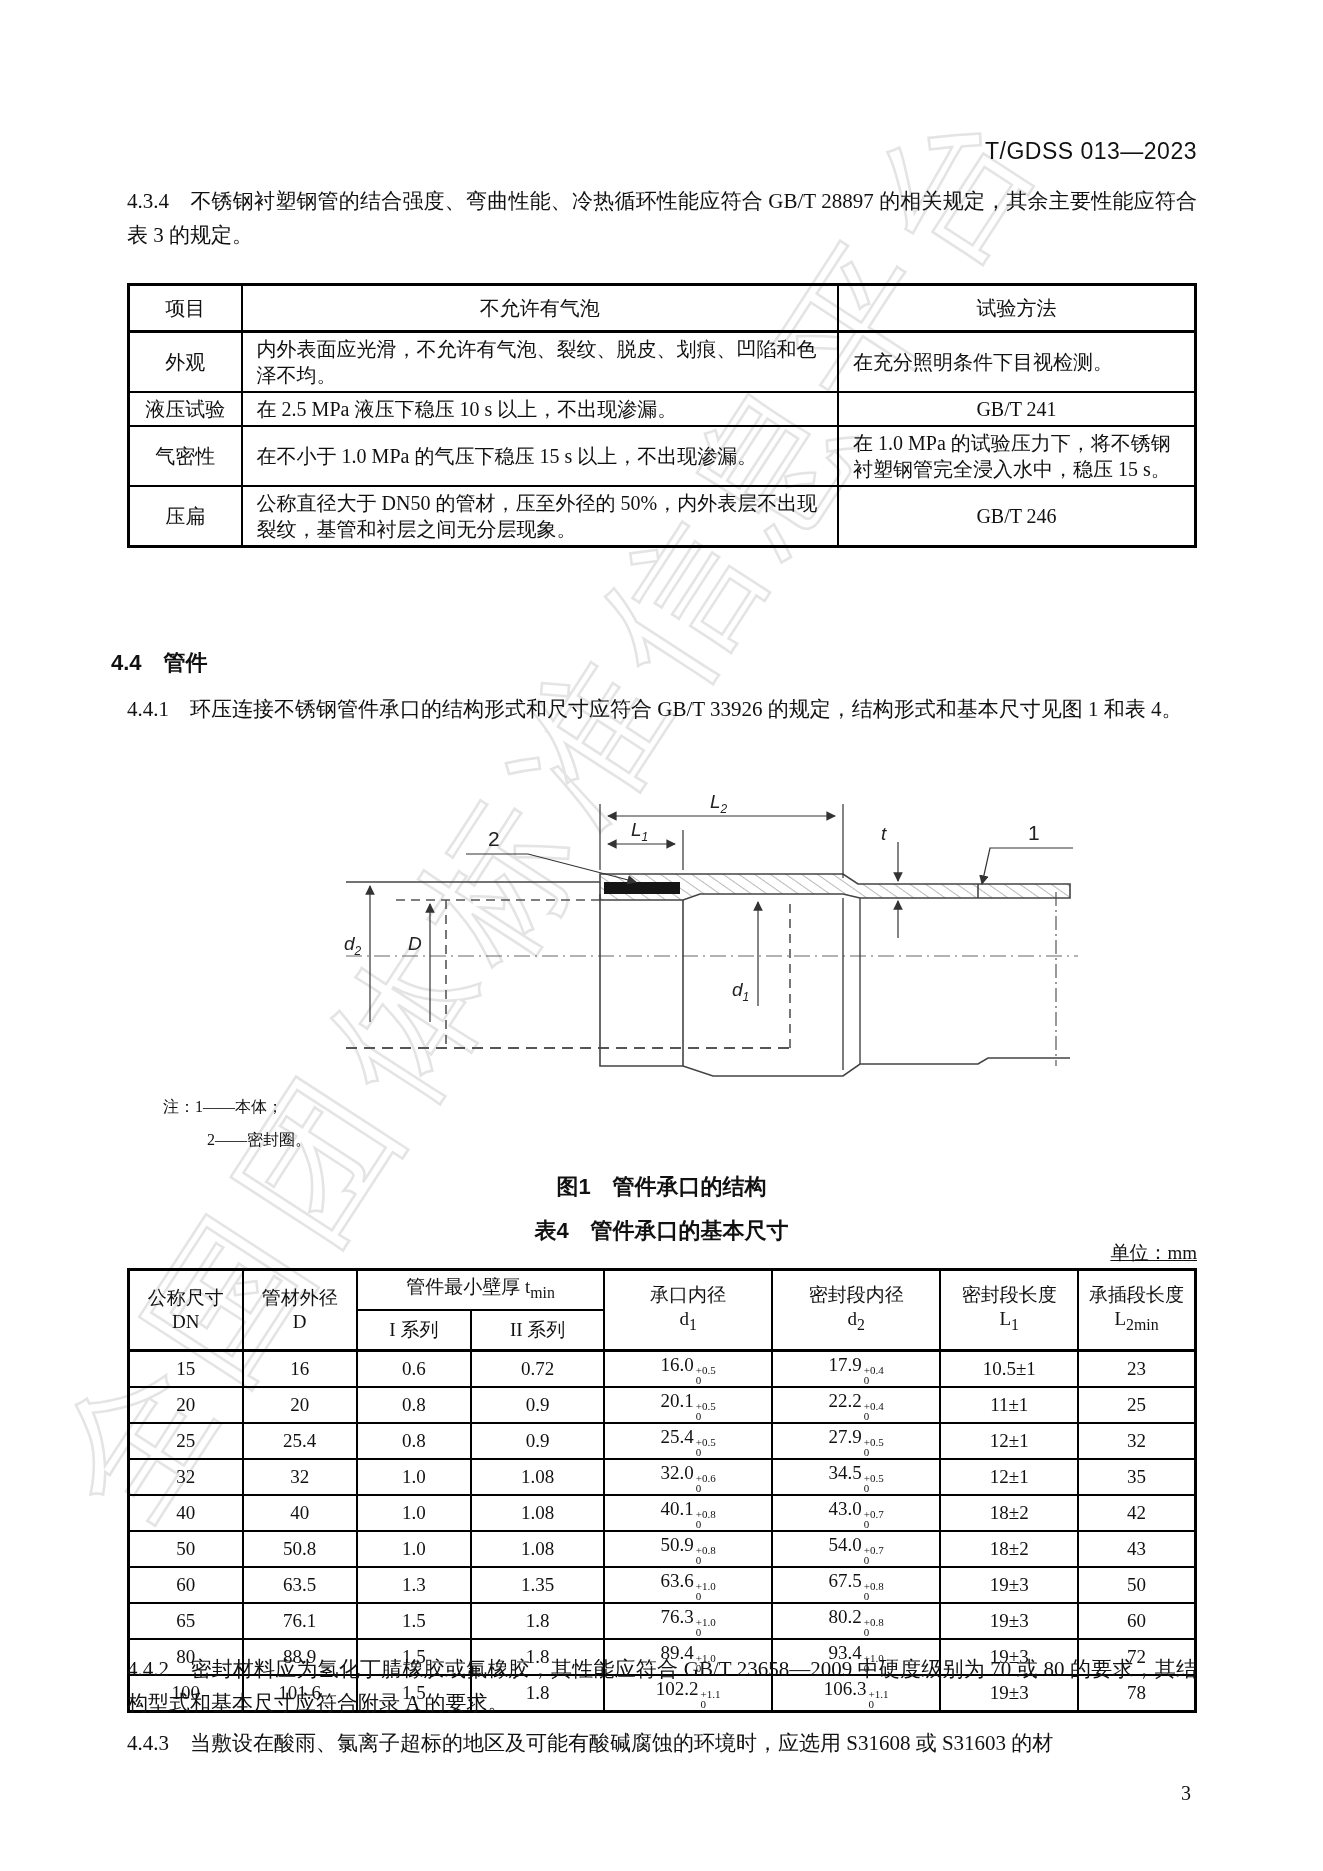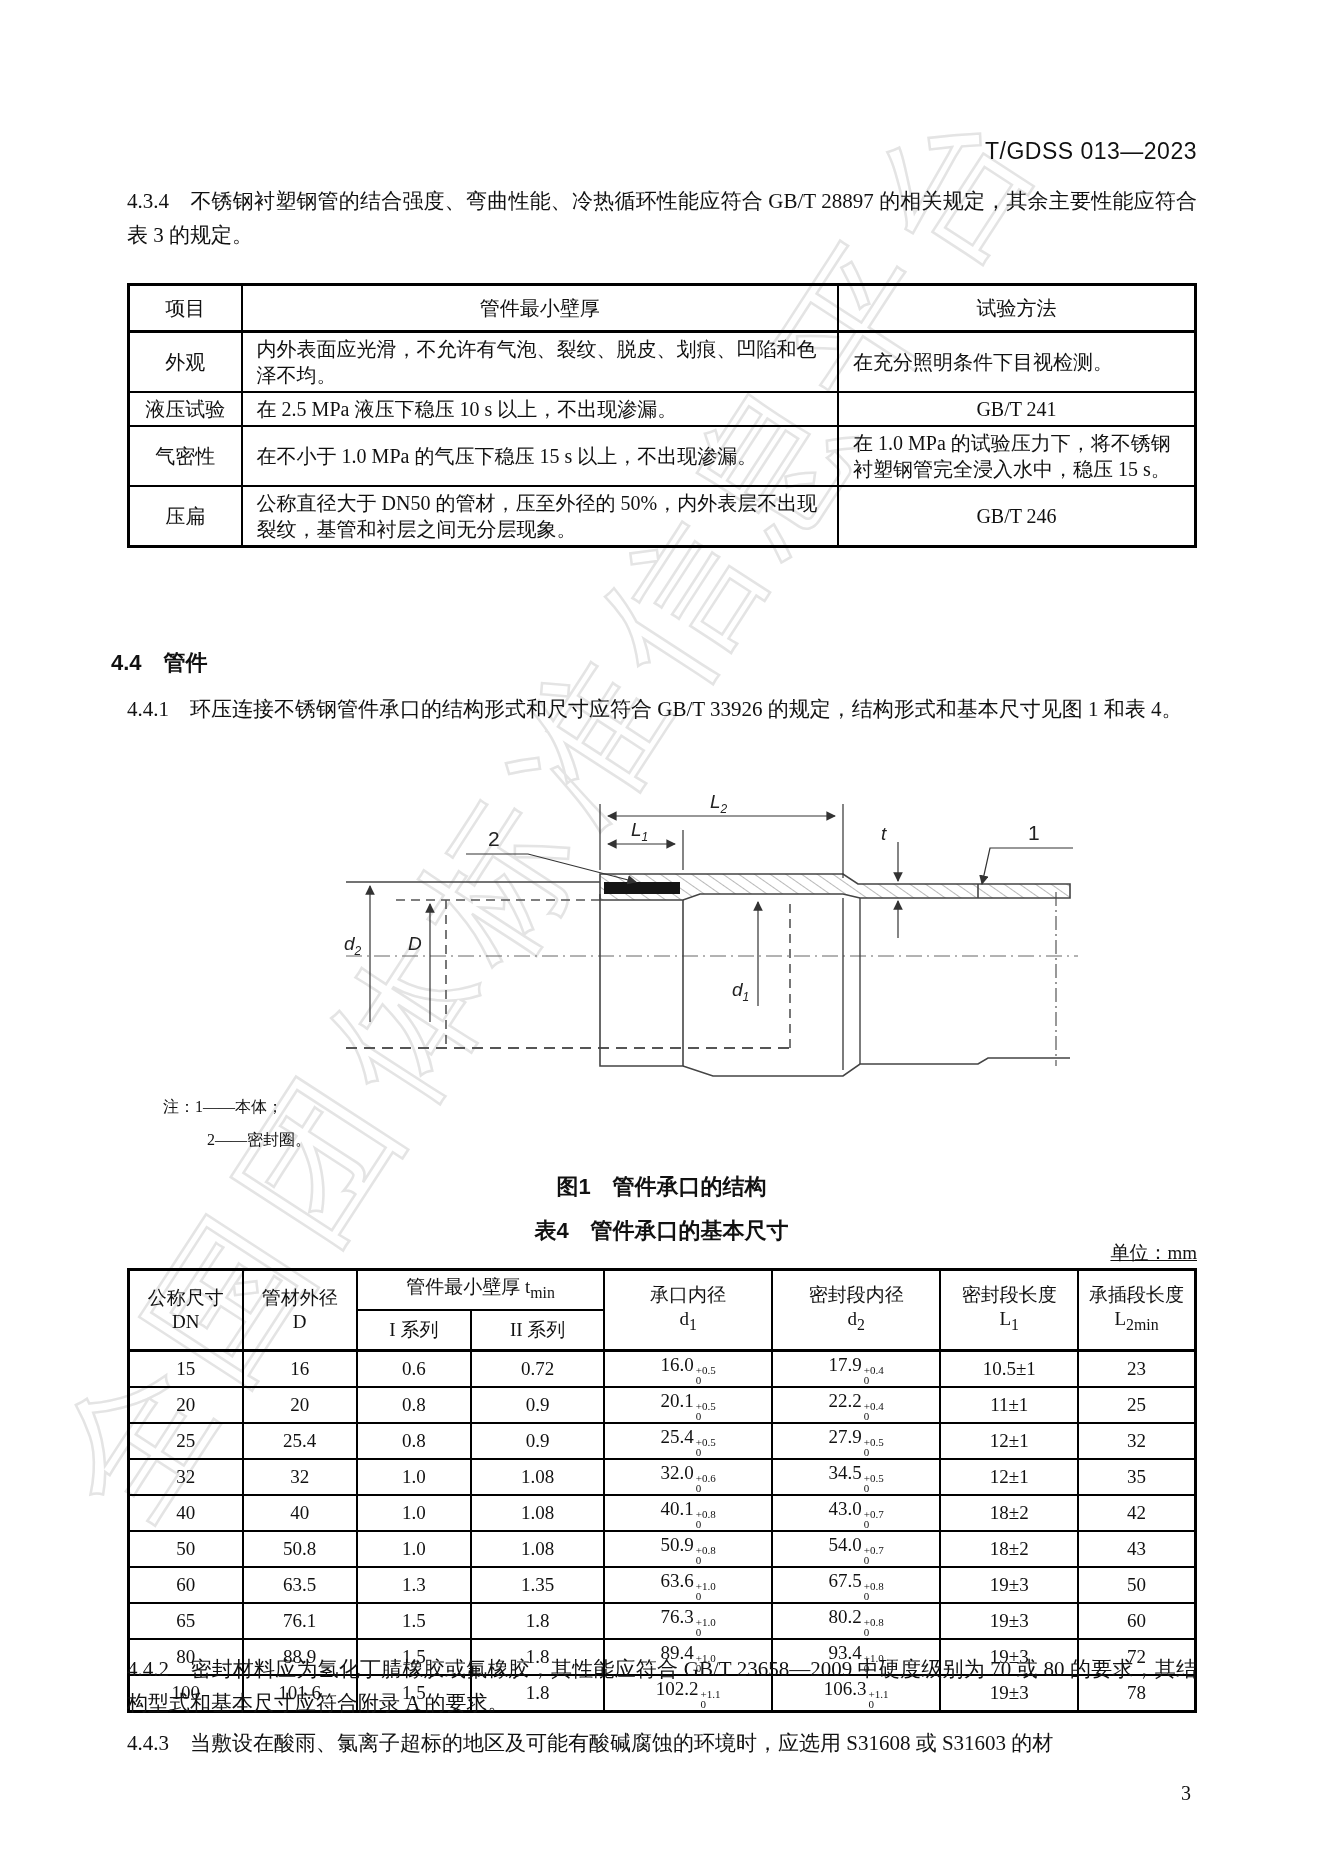--- a/index.html
+++ b/index.html
@@ -61,21 +61,21 @@
 
   <table class="tbl t3">
     <colgroup>
         <col style="width:10.6%">
         <col style="width:55.9%">
         <col style="width:33.5%">
       </colgroup>
     <tbody>
         <tr class="hdr">
       <td>项目</td>
-      <td>管件最小壁厚</td>
+      <td>不允许有气泡</td>
       <td>试验方法</td>
     </tr>
     <tr style="height:56px">
       <td>外观</td>
       <td class="cl">内外表面应光滑，不允许有气泡、裂纹、脱皮、划痕、凹陷和色泽不均。</td>
       <td class="cl">在充分照明条件下目视检测。</td>
     </tr>
     <tr style="height:30px">
       <td>液压试验</td>
       <td class="cl">在 2.5 MPa 液压下稳压 10 s 以上，不出现渗漏。</td>

